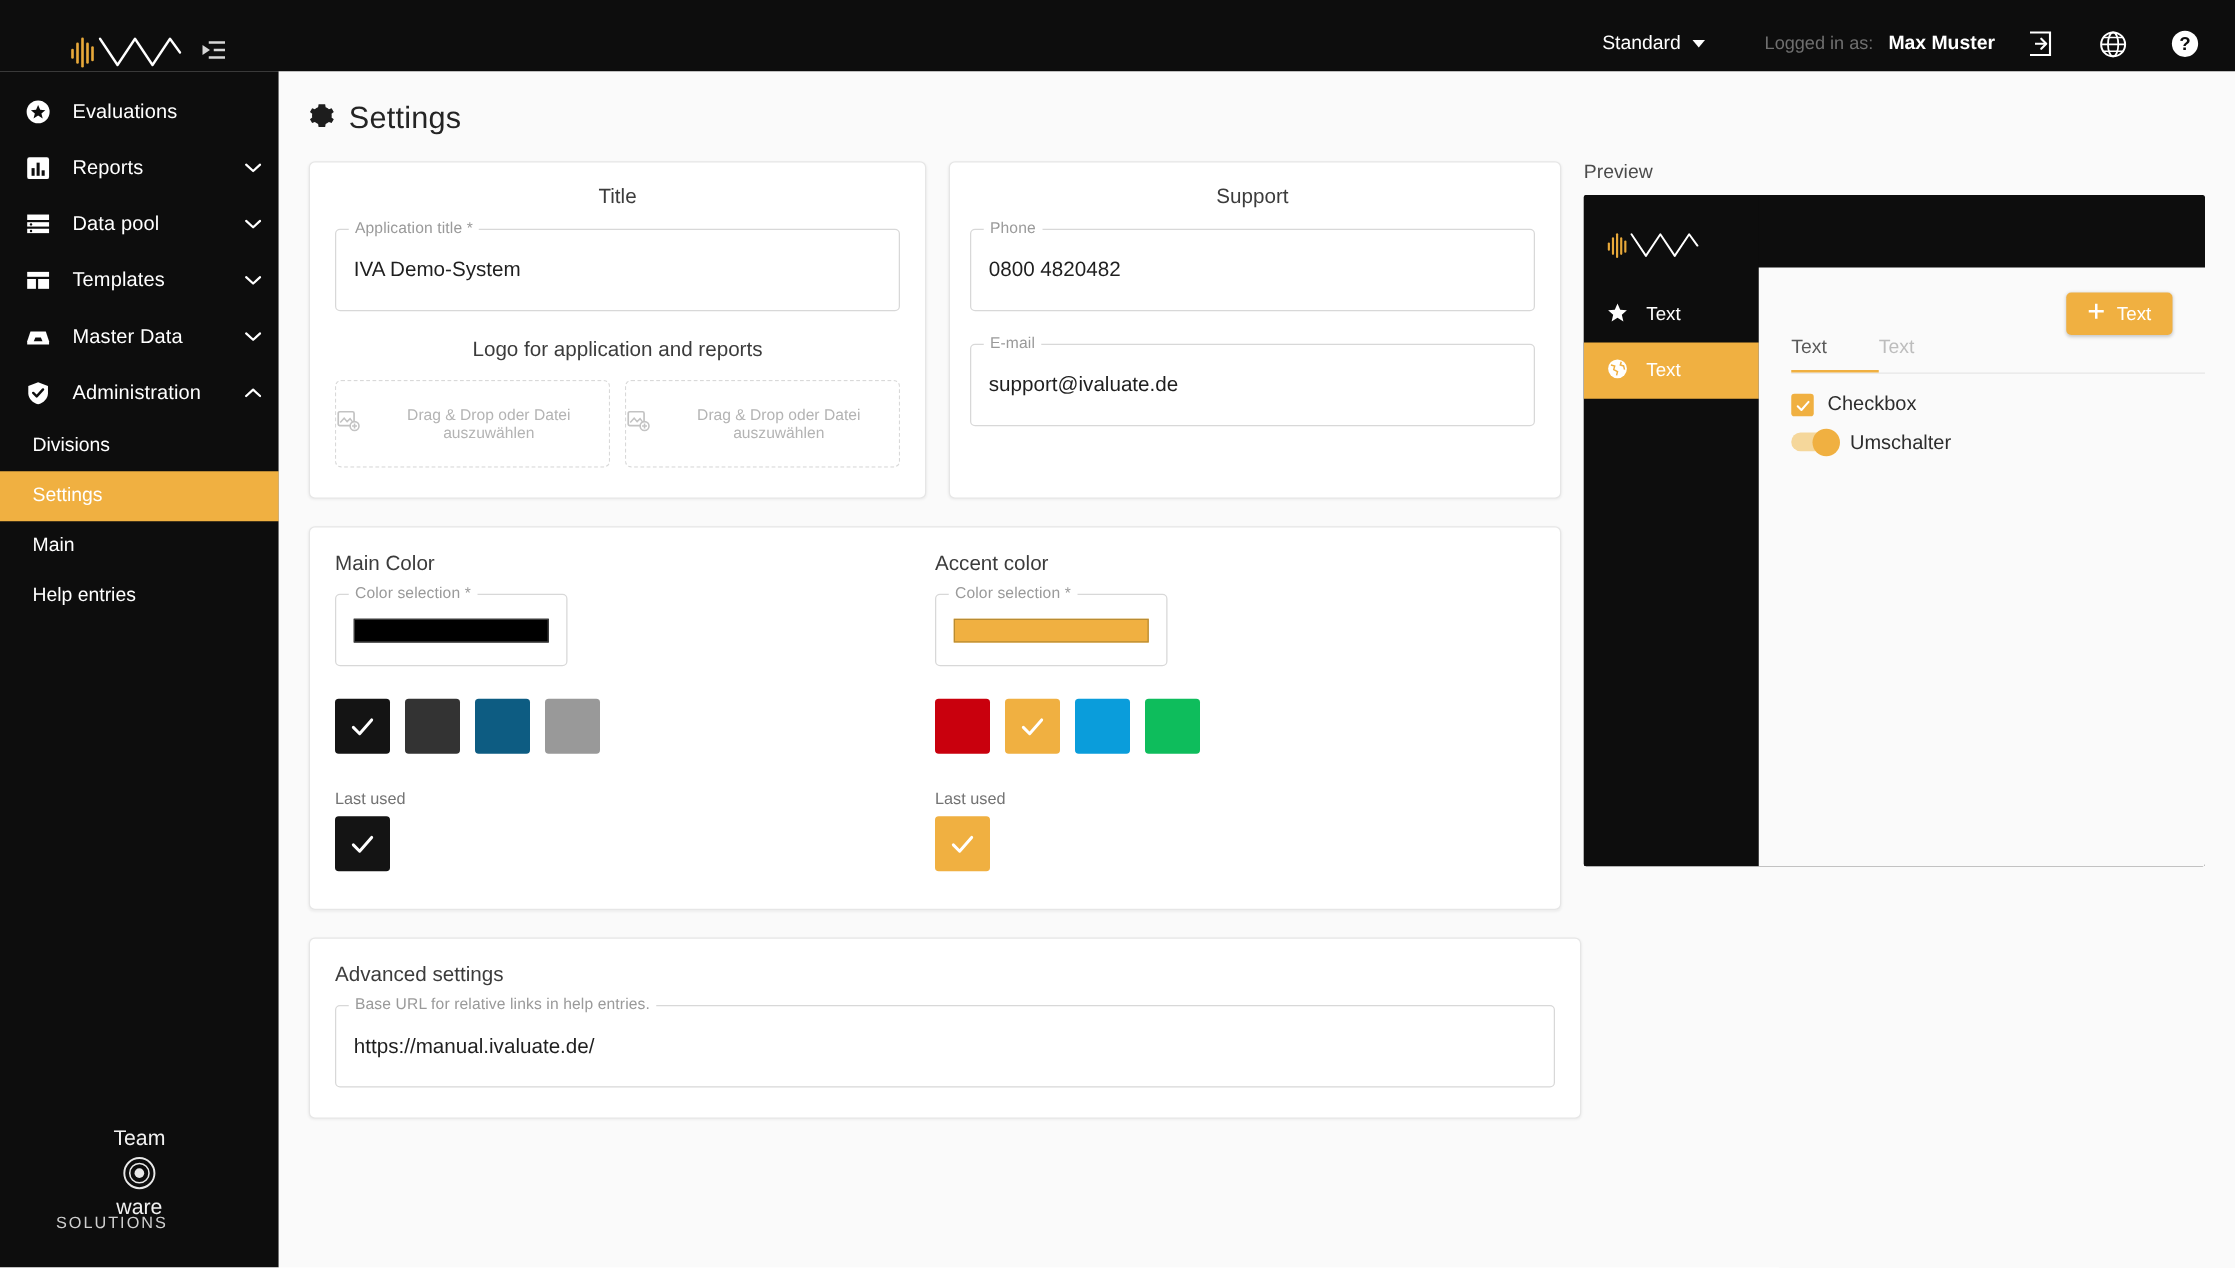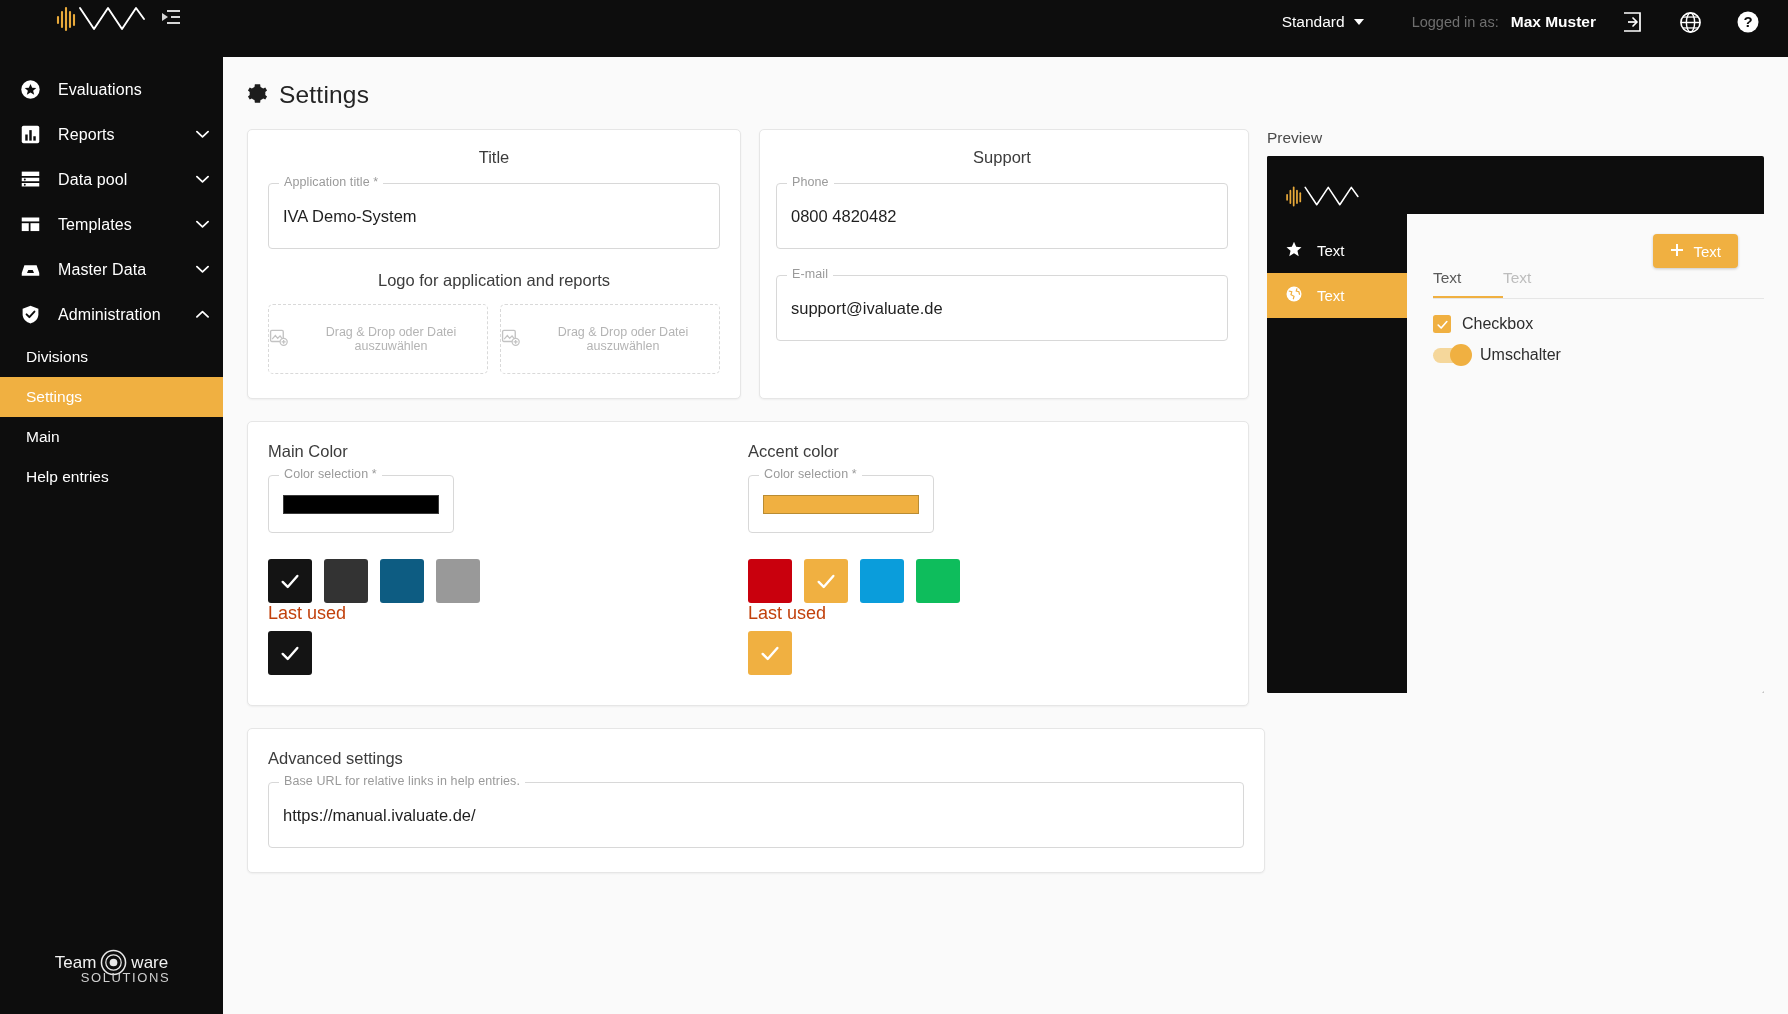--- a/index.html
+++ b/index.html
@@ -6,21 +6,21 @@
   html, body {
     width: 1788px; height: 1014px;
     font-family: "Liberation Sans", sans-serif;
     background: #ffffff; overflow: hidden;
   }
   body { display: flex; flex-direction: column; }
 
   
   .topbar {
     height: 57px; background: #0d0d0d; flex: 0 0 57px;
-    display: flex; align-items: flex-start; position: relative; z-index: 5; padding-left: 40px;
+    display: flex; align-items: flex-end; position: relative; z-index: 5; padding-left: 40px;
   }
   .brand { width: 223px; display: flex; align-items: center; padding-left: 16px; }
   .logo-mark { display: flex; align-items: flex-end; gap: 1px; height: 32px; }
   .logo-svg { display: block; }
   .collapse-btn {
     margin-left: 8px; width: 34px; height: 34px; display: flex;
     align-items: center; justify-content: center; cursor: pointer;
   }
   .topbar-spacer { flex: 1; }
   .tb-right { display: flex; align-items: center; gap: 0; padding-right: 18px; }
@@ -100,21 +100,21 @@
     display: flex; flex-direction: row; align-items: center; justify-content: center;
     gap: 7px; cursor: pointer; background: #fff;
   }
   .drop-text { font-size: 12.5px; color: #b4b4b4; }
 
   .swatches { display: flex; gap: 12px; margin-top: 26px; }
   .sw {
     width: 44px; height: 44px; border-radius: 3px; cursor: pointer;
     display: flex; align-items: center; justify-content: center;
   }
-  .lastused-lbl { font-size: 18px; color: #c2410c; margin-top: 0; }
+  .lastused-lbl { font-size: 13px; color: #737373; margin-top: 28px; }
   .lastused-row { display: flex; gap: 12px; margin-top: 7px; }
   .chk { width: 22px; height: 22px; }
 
   
   .preview-wrap { width: 497px; flex: 0 0 497px; }
   .preview-label { font-size: 15.5px; color: #4b4b4b; margin-bottom: 9px; }
   .preview-box {
     height: 537px; background: #0d0d0d; position: relative; overflow: hidden;
     border-radius: 2px;
   }
@@ -142,21 +142,21 @@
   }
   .pv-tab.on { color: #5a5a5a; border-bottom: 2.5px solid #f0b041; padding-right: 40px; }
   .pv-tab.off { color: #bdbdbd; }
   .pv-divider { height: 1px; background: #e6e6e6; margin: 0 0 0 26px; }
   .pv-check { display: flex; align-items: center; gap: 11px; padding: 16px 0 0 26px; }
   .pv-cbox {
     width: 18px; height: 18px; background: #f0b041; border-radius: 2.5px;
     display: flex; align-items: center; justify-content: center;
   }
   .pv-ctext { font-size: 16px; color: #2d2d2d; }
-  .pv-toggle-row { display: flex; align-items: center; gap: 11px; padding: 13px 0 0 26px; }
+  .pv-toggle-row { display: flex; gap: 11px; padding: 13px 0 0 26px; }
   .pv-toggle {
     width: 36px; height: 15px; background: #f5d79b; border-radius: 8px;
     position: relative; cursor: pointer;
   }
   .pv-knob {
     position: absolute; right: -3px; top: -3.5px; width: 22px; height: 22px;
     border-radius: 50%; background: #f0b041;
   }
 
   .adv-card { margin: 22px 24px 0 24px; padding: 20px 20px 24px 20px; }
@@ -326,21 +326,21 @@
       </div>
       <div class="sub-item">
         <span>Main</span>
       </div>
       <div class="sub-item">
         <span>Help entries</span>
       </div>
     </div>
 
     <div class="sidebar-footer">
-      <div style="display:flex;align-items:center;gap:4px;position:relative;">
+      <div style="display:flex;align-items:center;gap:4px;position:relative;flex-direction:column;">
         <span style="color:#f2f2f2;font-size:17px;">Team</span>
         <svg width="27" height="27" viewBox="0 0 28 28">
           <circle cx="14" cy="14" r="12.5" fill="none" stroke="#e8e8e8" stroke-width="1.6"></circle>
           <circle cx="14" cy="14" r="8" fill="none" stroke="#e8e8e8" stroke-width="1.3"></circle>
           <circle cx="14" cy="14" r="4" fill="#e8e8e8"></circle>
         </svg>
         <span style="color:#f2f2f2;font-size:17px;">ware</span>
         <span style="position:absolute;right:-2px;bottom:-9px;color:#cfcfcf;font-size:13px;letter-spacing:1.6px;">SOLUTIONS</span>
       </div>
     </div>

